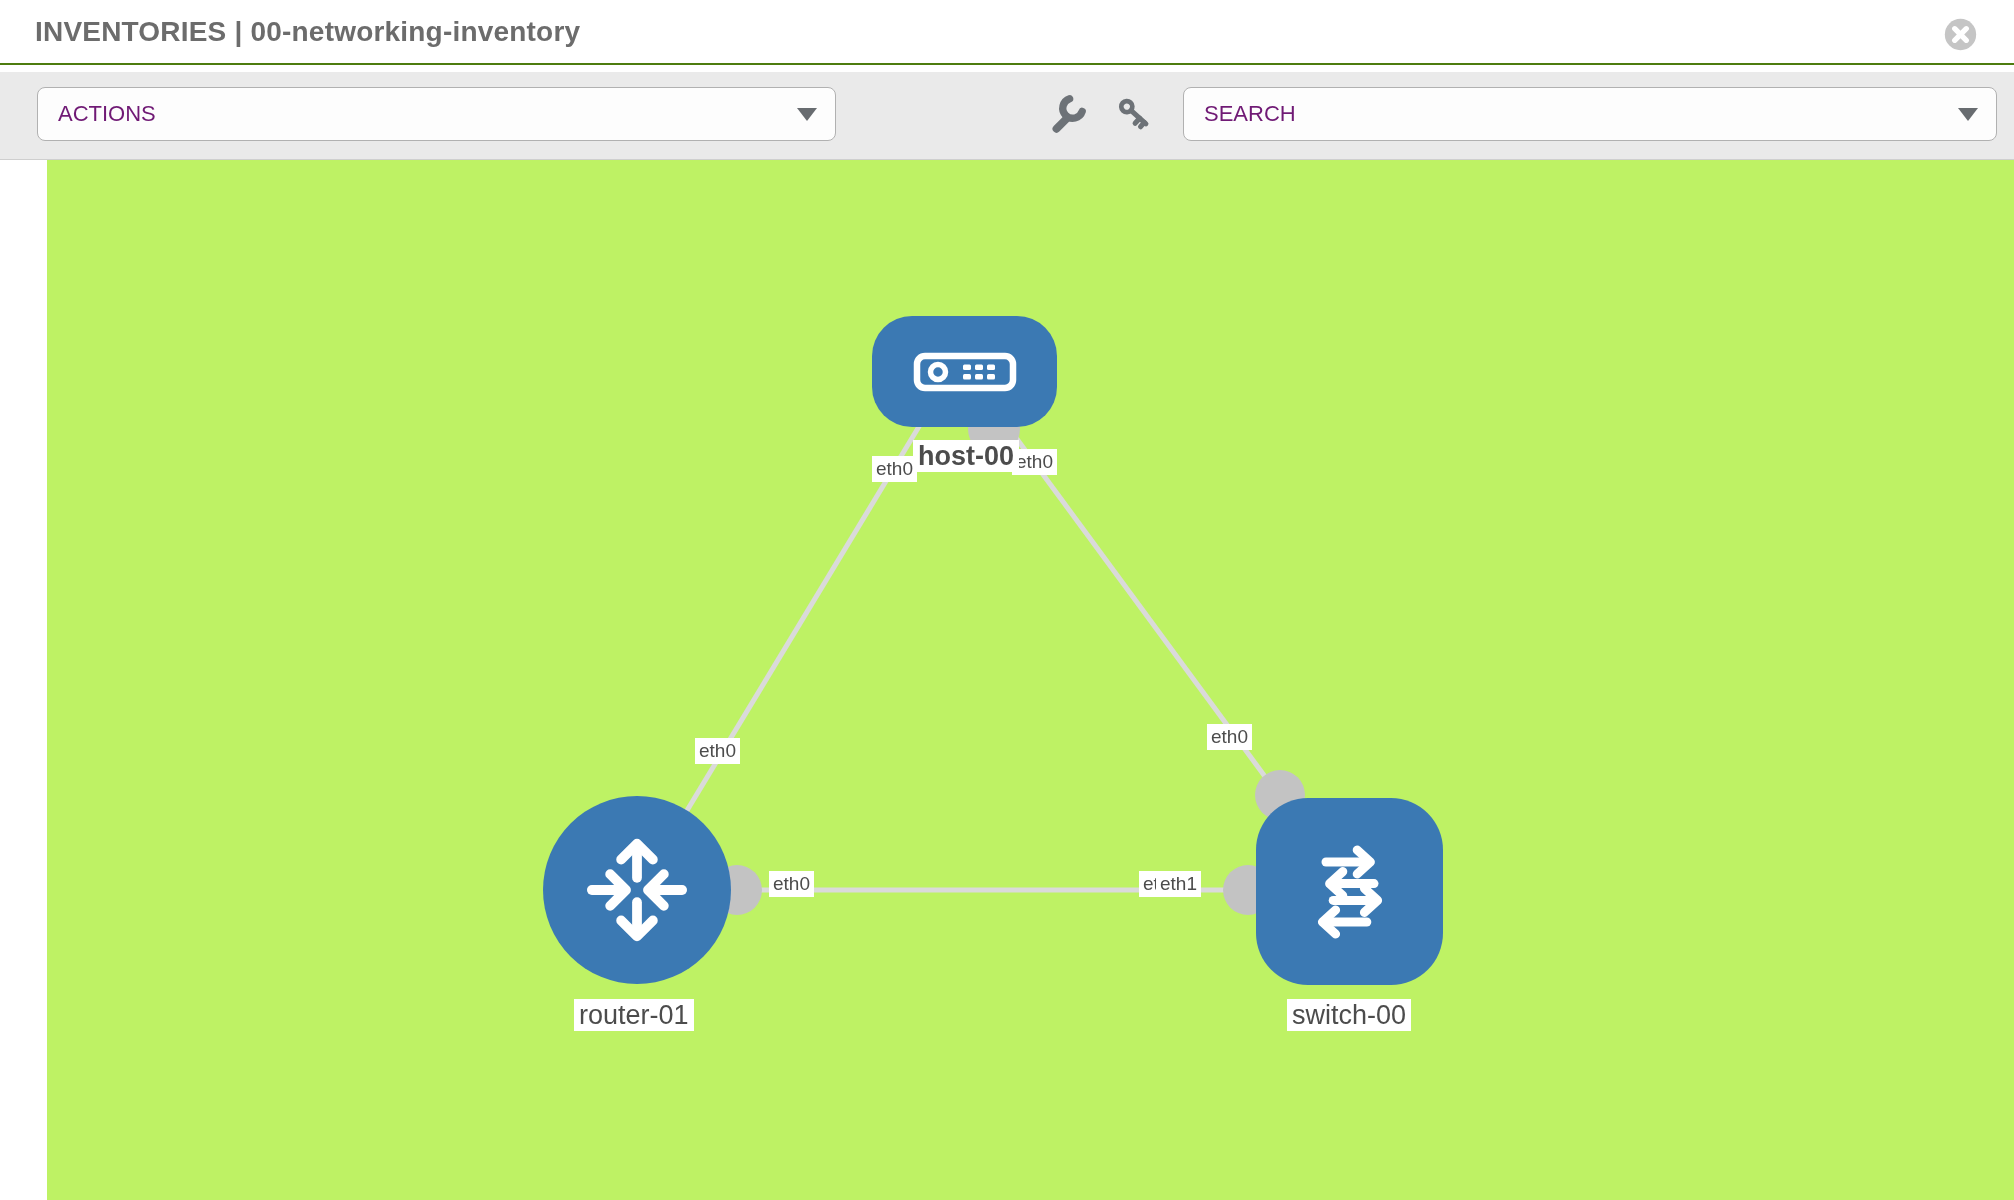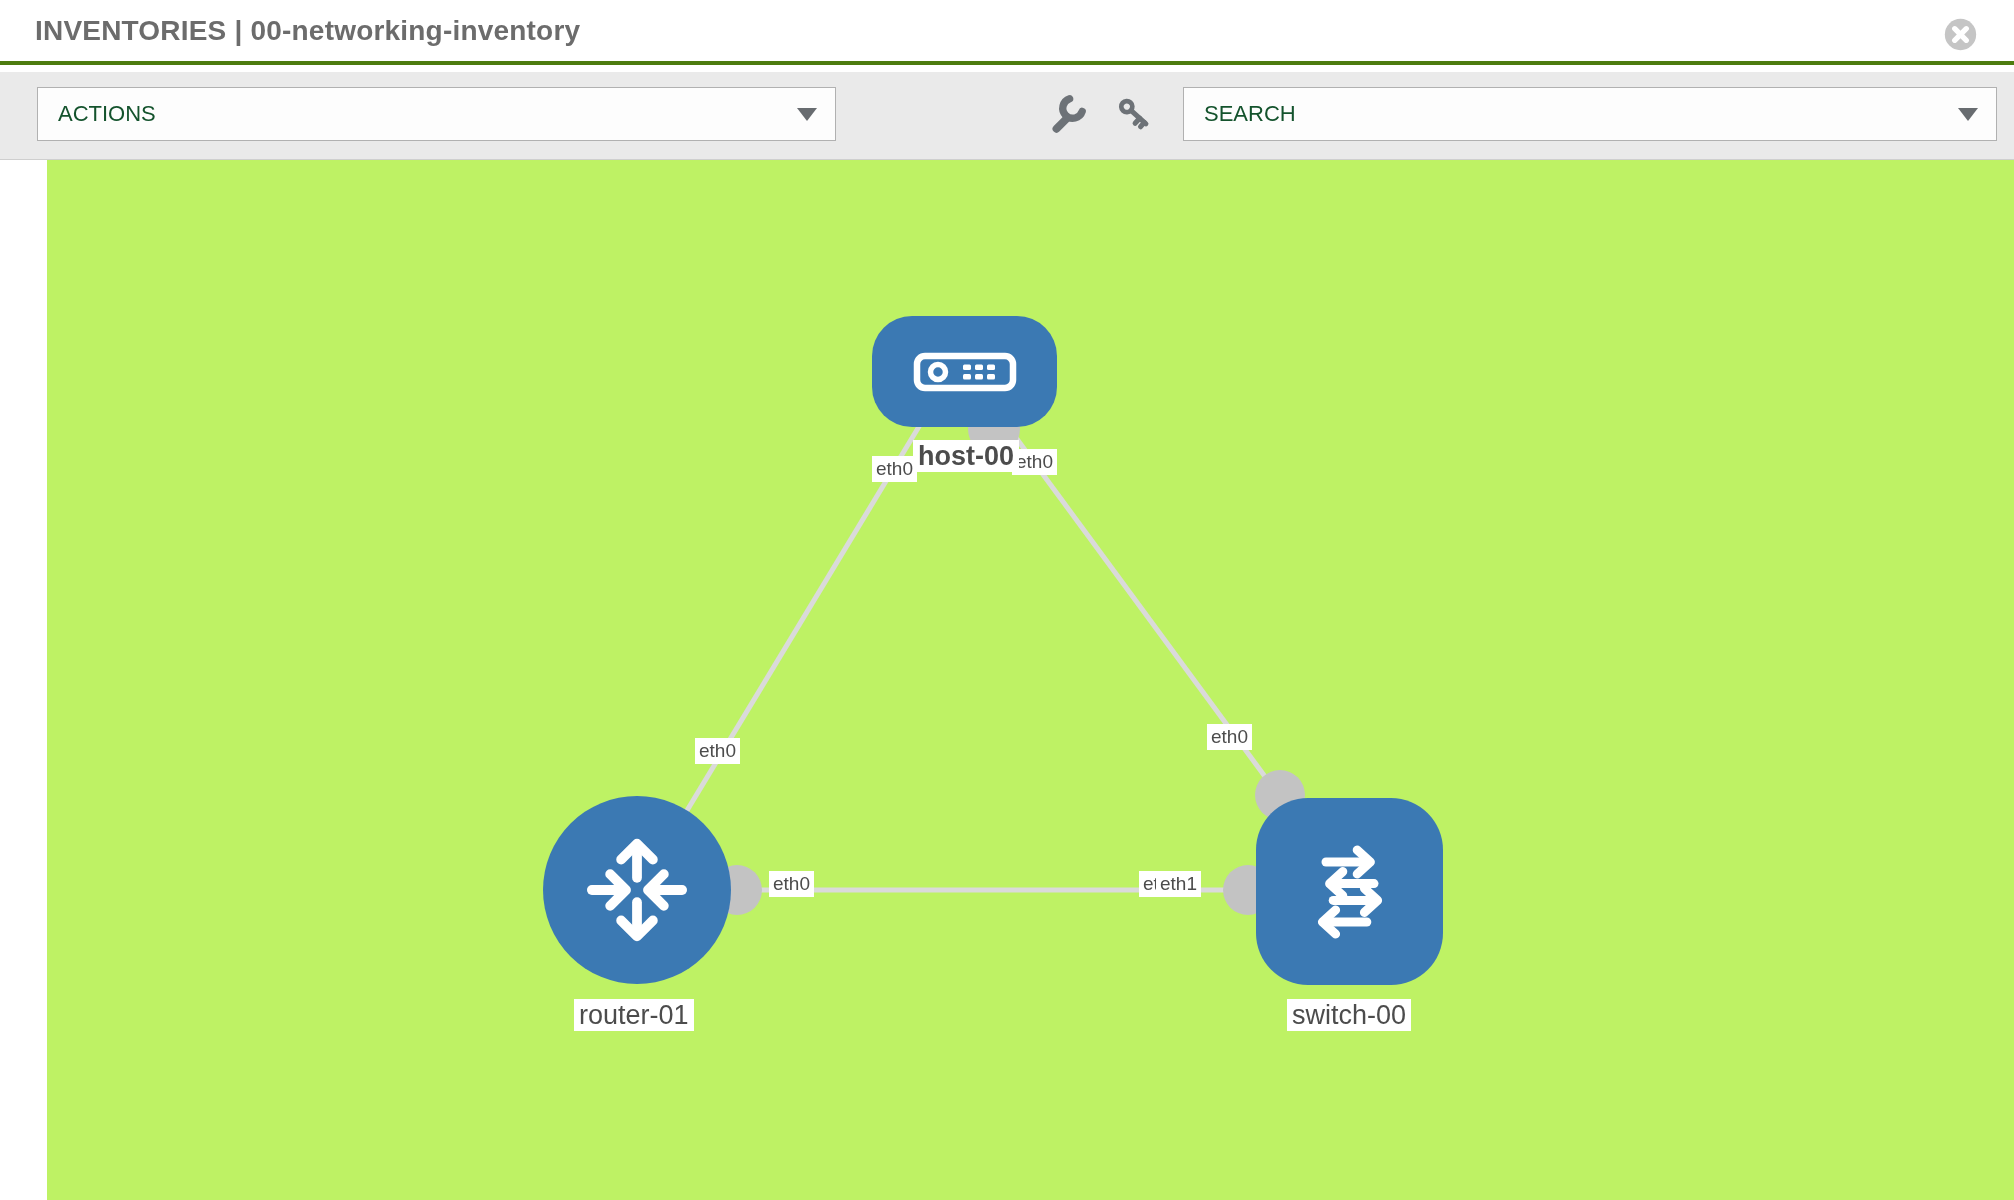--- a/index.html
+++ b/index.html
@@ -2,30 +2,30 @@
 <html><head>
 <meta charset="utf-8">
 <style>
   * { margin:0; padding:0; box-sizing:border-box; }
   html,body { background:#fff; }
   body { font-family:"Liberation Sans","DejaVu Sans",sans-serif; }
   .app { position:relative; width:2014px; height:1200px; background:#fff; overflow:hidden; }
 
   
   .header { position:absolute; top:0; left:0; right:0; height:65px; background:#fff;
-            border-bottom:4px solid #4d7c0f; display:flex; align-items:center; }
+            border-bottom:2px solid #4d7c0f; display:flex; align-items:center; }
   .page-title { margin-left:35px; font-size:28px; font-weight:bold; color:#6c6c6c; letter-spacing:0.2px; }
   .close-btn { position:absolute; top:18px; right:37px; width:33px; height:33px; cursor:pointer; }
 
   
   .toolbar { position:absolute; top:72px; left:0; right:0; height:88px; background:#eaeaea;
              border-bottom:1px solid #cfcfcf; }
   .select { position:absolute; top:15px; height:54px; background:#fdfdfd; border:1px solid #b1b1b1;
-            border-radius:0; display:flex; align-items:center; padding:0 40px 0 20px;
-            color:#14532d; font-size:22px; cursor:pointer; }
+            border-radius:8px; display:flex; align-items:center; padding:0 40px 0 20px;
+            color:#701a75; font-size:22px; cursor:pointer; }
   .select-actions { left:37px;  width:799px; }
   .select-search  { left:1183px; width:814px; }
   .caret { position:absolute; right:18px; top:50%; margin-top:-6px; width:0; height:0;
            border-left:10px solid transparent; border-right:10px solid transparent;
            border-top:13px solid #686c70; }
   .tool-btn { position:absolute; top:16px; width:52px; height:52px; display:flex;
               align-items:center; justify-content:center; cursor:pointer; }
   .btn-wrench { left:1041px; }
   .btn-key    { left:1109px; }
 

